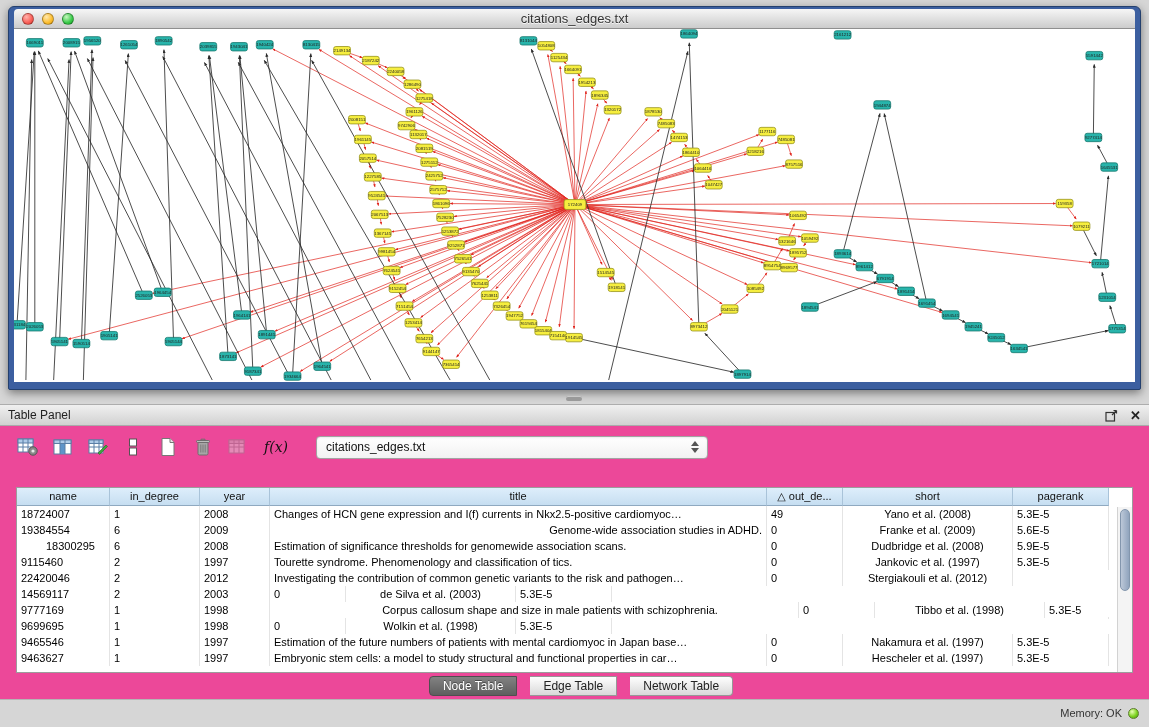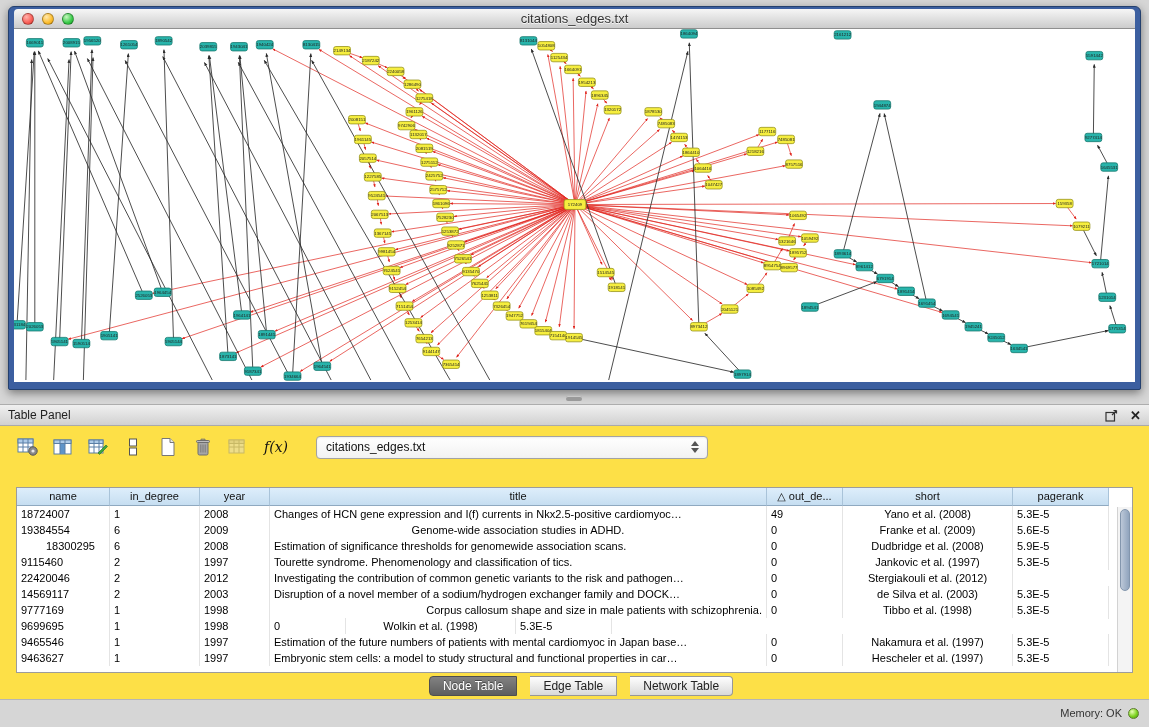--- a/index.html
+++ b/index.html
@@ -39,21 +39,21 @@
 
   
   .splitter-handle {
     position:absolute; left:566px; top:396px; width:16px; height:5px;
     background:#9a9a9a; border-radius:2px; box-shadow:inset 0 1px 0 #c9c9c9;
   }
 
   
   .table-panel {
     position:absolute; left:0; top:404px; width:1149px; height:296px;
-    background:#fde047; border-top:1px solid #adadad; border-bottom:1px solid #b5b5b5;
+    background:#ec4899; border-top:1px solid #adadad; border-bottom:1px solid #b5b5b5;
   }
   .panel-header {
     height:21px; background:linear-gradient(#f0f0f0,#d1d1d1);
     border-bottom:1px solid #aaa;
     display:flex; align-items:center; padding:0 8px;
   }
   .panel-title { font-size:12px; color:#222; }
   .panel-header-right { margin-left:auto; display:flex; align-items:center; gap:12px; }
   .float-icon { width:13px; height:13px; display:block; }
   .close-btn { font-size:13px; font-weight:bold; color:#222; line-height:13px; cursor:default; }
@@ -907,21 +907,21 @@
           <div class="td" style="width: 70px; text-align: left;">2008</div>
           <div class="td" style="width: 497px; text-align: left;">Changes of HCN gene expression and I(f) currents in Nkx2.5-positive cardiomyoc…</div>
           <div class="td" style="width: 76px; text-align: left;">49</div>
           <div class="td" style="width: 170px; text-align: center;">Yano et al. (2008)</div>
           <div class="td" style="width: 96px; text-align: left;">5.3E-5</div>
         </div>
         <div class="tr">
           <div class="td" style="width: 93px; text-align: left;">19384554</div>
           <div class="td" style="width: 90px; text-align: left;">6</div>
           <div class="td" style="width: 70px; text-align: left;">2009</div>
-          <div class="td" style="width: 497px; text-align: center;">Genome-wide association studies in ADHD.</div>
+          <div class="td" style="width: 497px; text-align: right;">Genome-wide association studies in ADHD.</div>
           <div class="td" style="width: 76px; text-align: left;">0</div>
           <div class="td" style="width: 170px; text-align: center;">Franke et al. (2009)</div>
           <div class="td" style="width: 96px; text-align: left;">5.6E-5</div>
         </div>
         <div class="tr">
           <div class="td" style="width: 93px; text-align: left; padding-left: 29px;">18300295</div>
           <div class="td" style="width: 90px; text-align: left;">6</div>
           <div class="td" style="width: 70px; text-align: left;">2008</div>
           <div class="td" style="width: 497px; text-align: left;">Estimation of significance thresholds for genomewide association scans.</div>
           <div class="td" style="width: 76px; text-align: left;">0</div>
@@ -943,30 +943,29 @@
           <div class="td" style="width: 70px; text-align: left;">2012</div>
           <div class="td" style="width: 497px; text-align: left;">Investigating the contribution of common genetic variants to the risk and pathogen…</div>
           <div class="td" style="width: 76px; text-align: left;">0</div>
           <div class="td" style="width: 170px; text-align: center;">Stergiakouli et al. (2012)</div>
           <div class="td" style="width: 96px; text-align: left; margin-top: 47px;">5.5E-5</div>
         </div>
         <div class="tr">
           <div class="td" style="width: 93px; text-align: left;">14569117</div>
           <div class="td" style="width: 90px; text-align: left;">2</div>
           <div class="td" style="width: 70px; text-align: left;">2003</div>
-          <div class="td" style="width: 497px; text-align: left;">Disruption of a novel member of a sodium/hydrogen exchanger family and DOCK…</div>
           <div class="td" style="width: 76px; text-align: left;">0</div>
           <div class="td" style="width: 170px; text-align: center;">de Silva et al. (2003)</div>
           <div class="td" style="width: 96px; text-align: left;">5.3E-5</div>
         </div>
         <div class="tr">
           <div class="td" style="width: 93px; text-align: left;">9777169</div>
           <div class="td" style="width: 90px; text-align: left;">1</div>
           <div class="td" style="width: 70px; text-align: left;">1998</div>
-          <div class="td" style="width: 497px; text-align: right;">Corpus callosum shape and size in male patients with schizophrenia.</div>
+          <div class="td" style="width: 497px; text-align: center; margin-left: 32px;">Corpus callosum shape and size in male patients with schizophrenia.</div>
           <div class="td" style="width: 76px; text-align: left;">0</div>
           <div class="td" style="width: 170px; text-align: center;">Tibbo et al. (1998)</div>
           <div class="td" style="width: 96px; text-align: left;">5.3E-5</div>
         </div>
         <div class="tr">
           <div class="td" style="width: 93px; text-align: left;">9699695</div>
           <div class="td" style="width: 90px; text-align: left;">1</div>
           <div class="td" style="width: 70px; text-align: left;">1998</div>
           <div class="td" style="width: 76px; text-align: left;">0</div>
           <div class="td" style="width: 170px; text-align: center;">Wolkin et al. (1998)</div>

